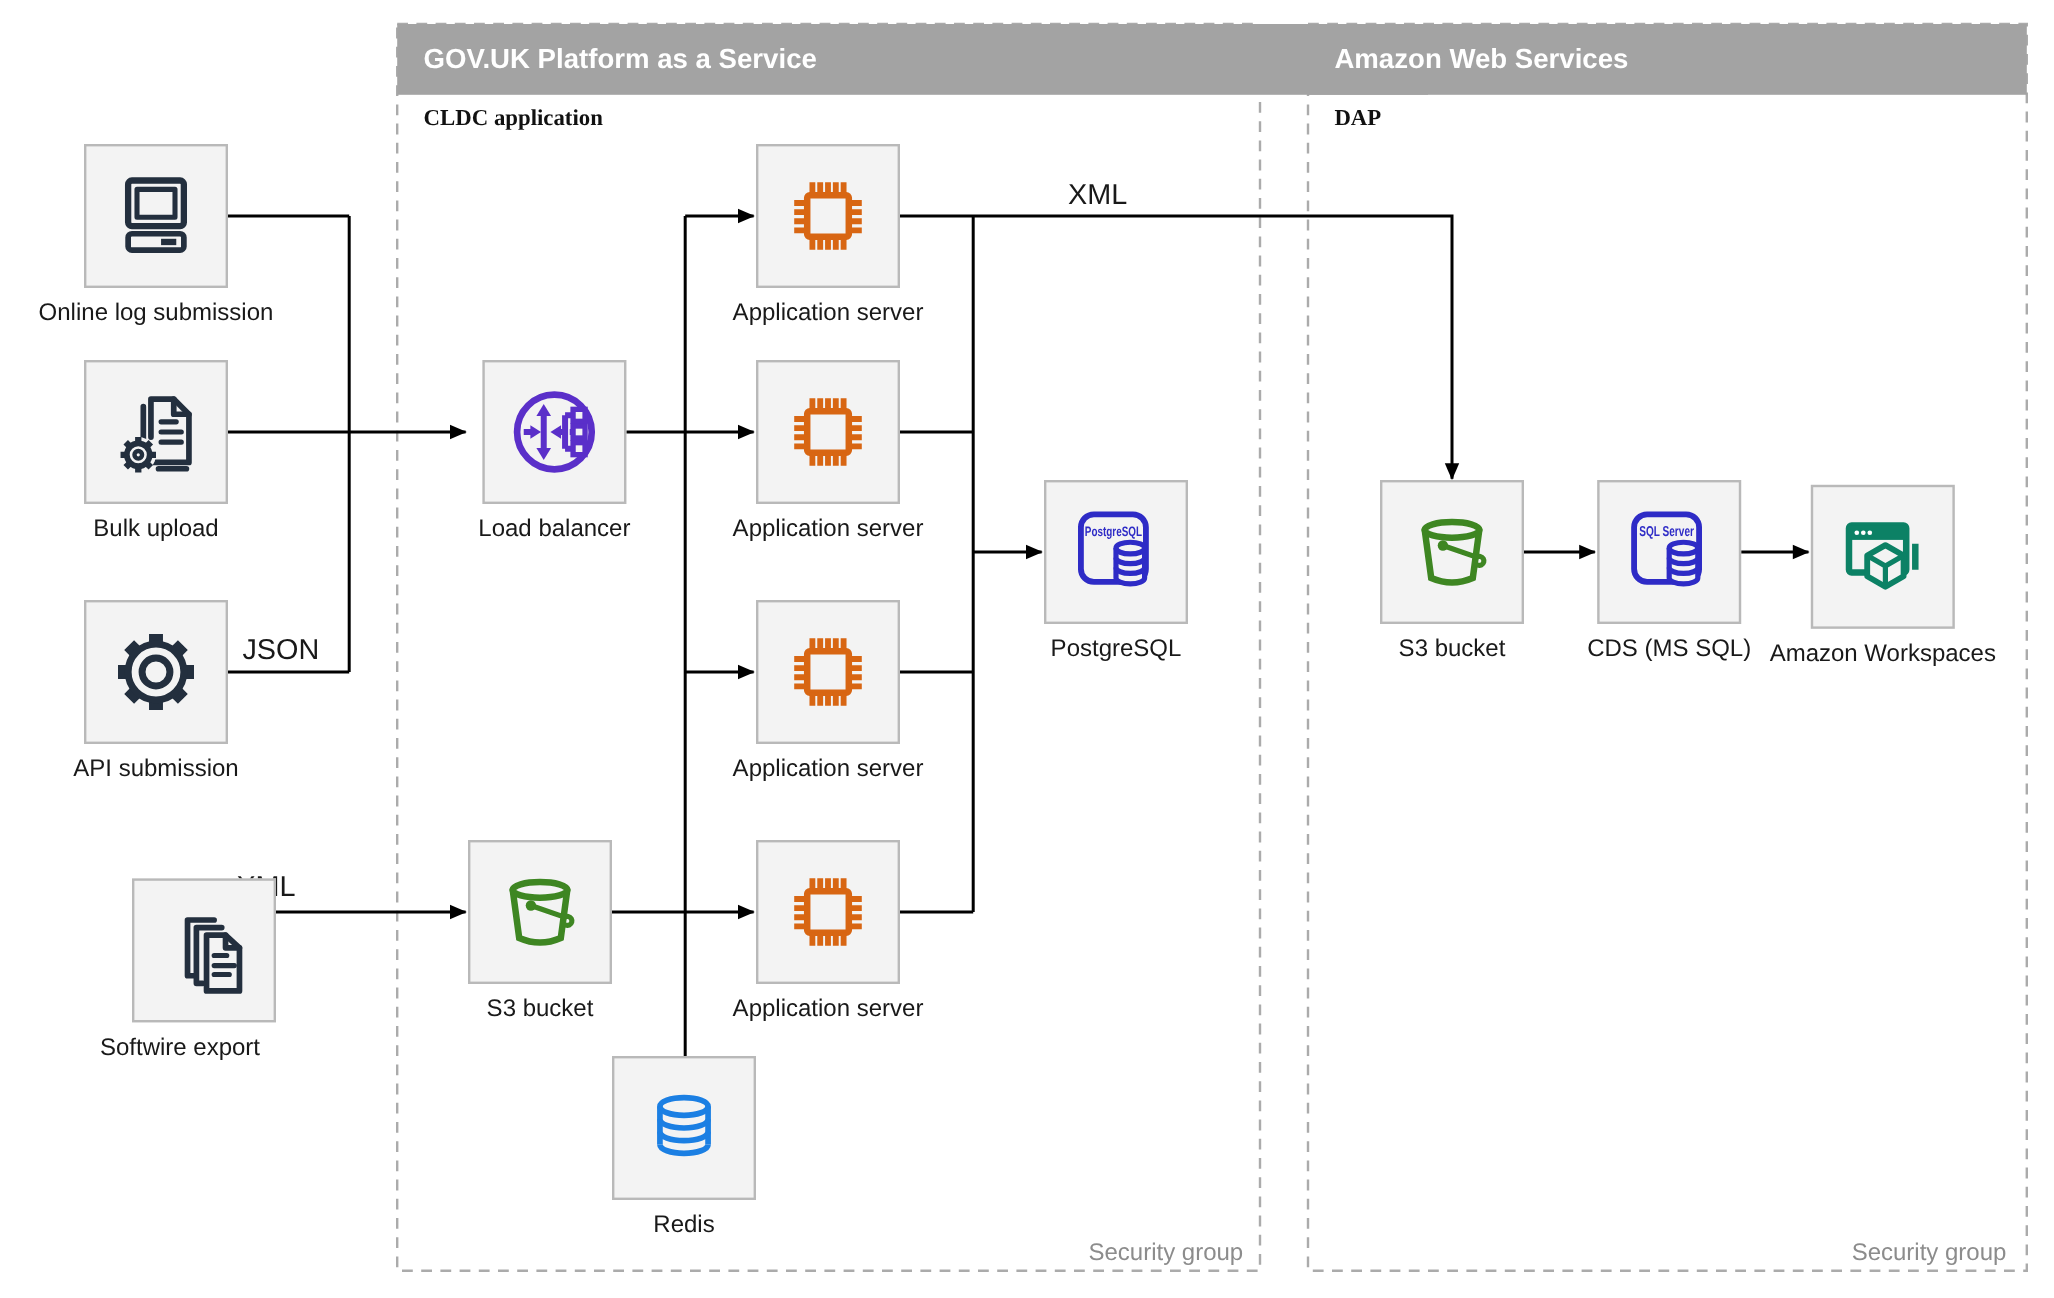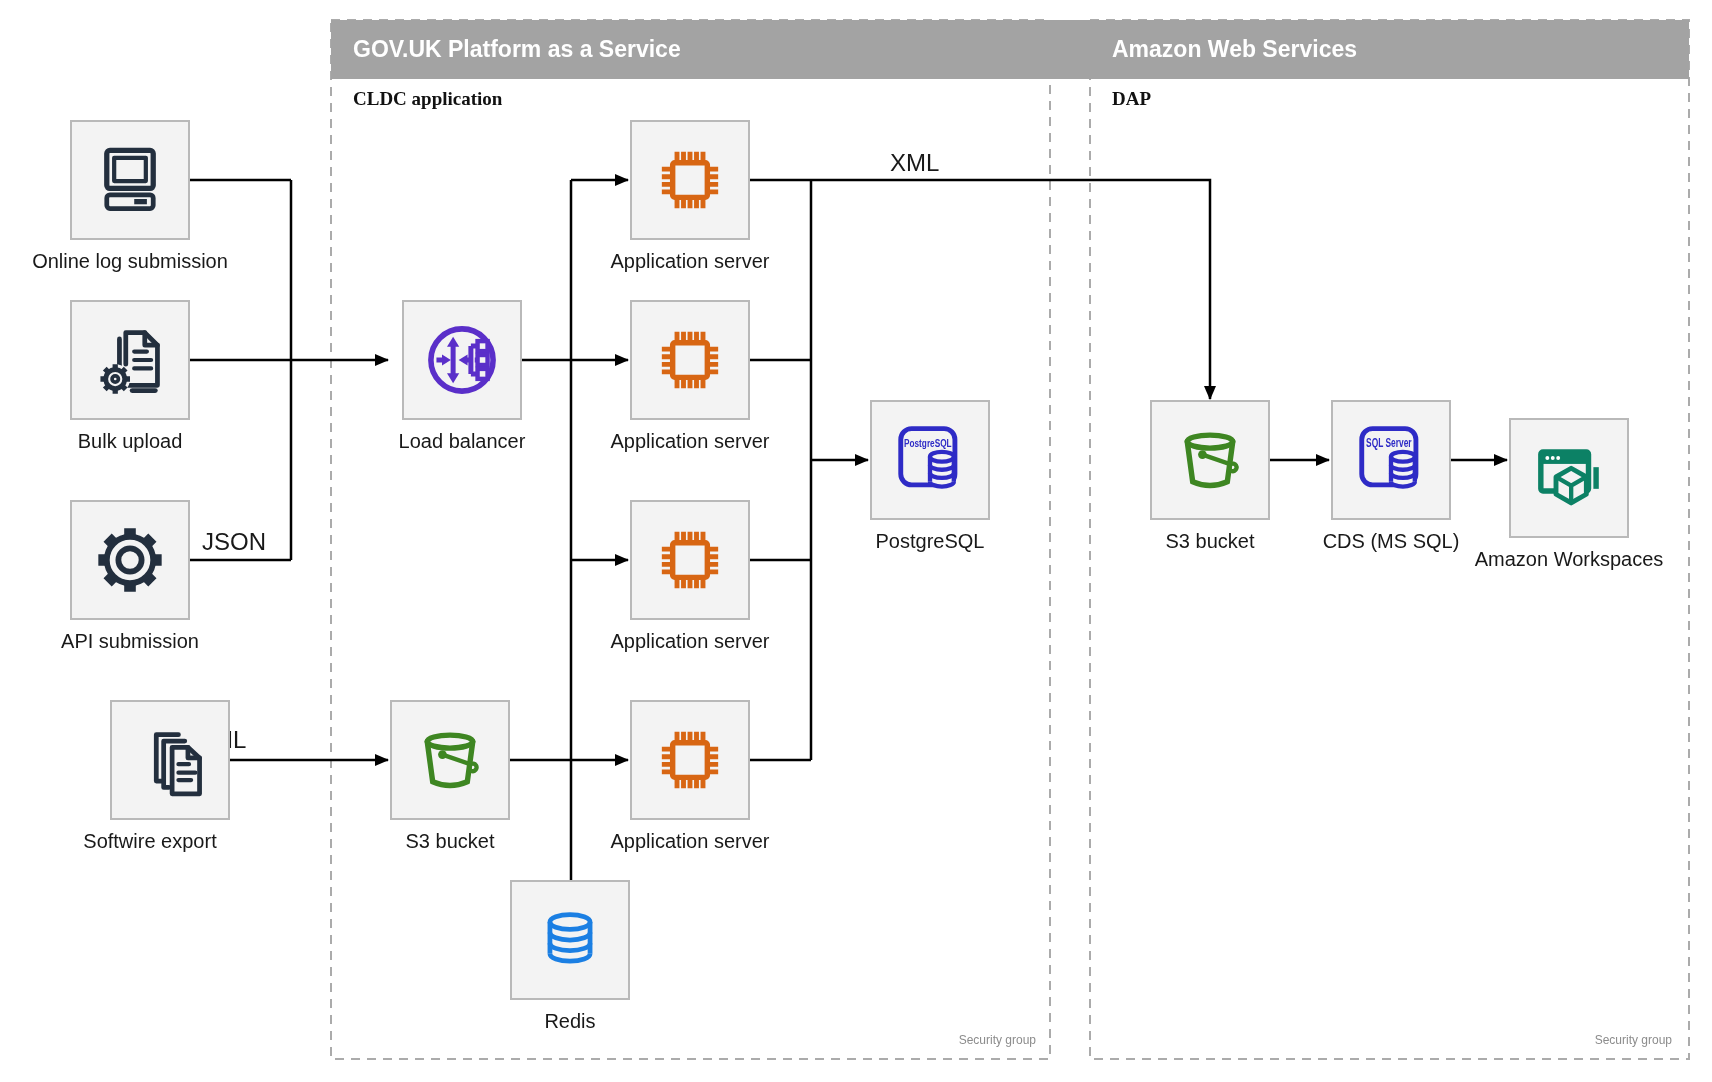--- a/index.html
+++ b/index.html
@@ -11,21 +11,21 @@
   }
   html,body{margin:0;padding:0;background:#fff;}
   body{font-family:"Liberation Sans",sans-serif;}
   .canvas{position:relative;width:1712px;height:1082px;background:#fff;overflow:hidden;}
   .edges{position:absolute;left:0;top:0;z-index:1;}
   .edge{stroke:var(--c-line);stroke-width:2.5;fill:none;}
   .dashed-rect{fill:none;stroke:var(--c-dashed-border);stroke-width:2;stroke-dasharray:9 7;}
   .container-header{position:absolute;height:59px;background:var(--c-header-gray);z-index:2;
     color:var(--c-title-text);font-weight:bold;font-size:23px;line-height:59px;padding-left:22px;box-sizing:border-box;}
   .container-sublabel{position:absolute;z-index:2;font-weight:bold;font-size:19px;color:#111;font-family:Liberation Serif, serif;}
-  .container-footer{position:absolute;z-index:2;font-size:12px;color:var(--c-muted-text);}
+  .container-footer{position:absolute;z-index:2;font-size:20px;color:var(--c-muted-text);}
   .node{position:absolute;width:120px;height:120px;z-index:3;}
   .node-box{width:120px;height:120px;box-sizing:border-box;background:var(--c-box-bg);
     border:2px solid var(--c-box-border);display:flex;align-items:center;justify-content:center;}
   .node-label{position:absolute;top:130px;left:50%;transform:translateX(-50%);width:250px;
     text-align:center;font-size:20px;color:var(--c-label-text);white-space:nowrap;}
   .edge-label{position:absolute;z-index:2;width:80px;text-align:left;font-size:24px;color:var(--c-label-text);}
   svg text{font-family:"Liberation Sans",sans-serif;font-weight:bold;}
   .st-navy{stroke:var(--c-navy);} .fl-navy{fill:var(--c-navy);}
   .st-orange{stroke:var(--c-orange);}
   .st-purple{stroke:var(--c-purple);} .fl-purple{fill:var(--c-purple);}
@@ -121,21 +121,21 @@
         <g class="st-navy" fill="none">
           <path stroke-width="11" stroke-linecap="butt" d="M58,36 H66 M51.6,20.4 L57.2,14.8 M36,14 V6 M20.4,20.4 L14.8,14.8 M14,36 H6 M20.4,51.6 L14.8,57.2 M36,58 V66 M51.6,51.6 L57.2,57.2"></path>
           <circle cx="36" cy="36" r="22" stroke-width="5.5"></circle>
           <circle cx="36" cy="36" r="11" stroke-width="5.5"></circle>
         </g>
       </svg>
     </div>
     <div class="node-label">API submission</div>
   </div>
 
-  <div class="node" style="left:70px;top:700px;padding-left:40px;">
+  <div class="node" style="left:70px;top:732px;padding-left:40px;">
     <div class="node-box">
       <svg width="76" height="76" viewBox="0 0 72 72">
         <g class="st-navy" fill="none" stroke-width="4.5" stroke-linejoin="round" stroke-linecap="round">
           <path d="M44,12 H23 V56 H28"></path>
           <path d="M50,18 H30 V62 H35"></path>
           <path d="M38,24 H53 L64,34 V68 H38 Z" class="bg-fill"></path>
           <path d="M53,24 V34 H64"></path>
           <path d="M44,40 H54 M44,48 H60 M44,55 H56" stroke-width="4"></path>
         </g>
       </svg>
@@ -288,21 +288,21 @@
           <path d="M36,33 V56 M58,33 V56"></path>
           <path d="M36,40.5 a11,4.5 0 0 0 22,0"></path>
           <path d="M36,48 a11,4.5 0 0 0 22,0"></path>
           <path d="M36,56 a11,4.5 0 0 0 22,0"></path>
         </g>
       </svg>
     </div>
     <div class="node-label">CDS (MS SQL)</div>
   </div>
 
-  <div class="node" style="left:1509px;top:418px;">
+  <div class="node" style="left:1509px;top:404px;">
     <div class="node-box">
       <svg width="78" height="78" viewBox="0 0 72 72">
         <g class="st-teal" fill="none" stroke-width="5" stroke-linejoin="round">
           <rect x="10" y="12" width="44" height="36" rx="2"></rect>
         </g>
         <rect x="10" y="12" width="44" height="11" class="fl-teal"></rect>
         <circle cx="16" cy="17.5" r="1.8" fill="#fff"></circle>
         <circle cx="21" cy="17.5" r="1.8" fill="#fff"></circle>
         <circle cx="26" cy="17.5" r="1.8" fill="#fff"></circle>
         <path class="st-teal" fill="none" stroke-width="5" d="M61,26 V46"></path>

